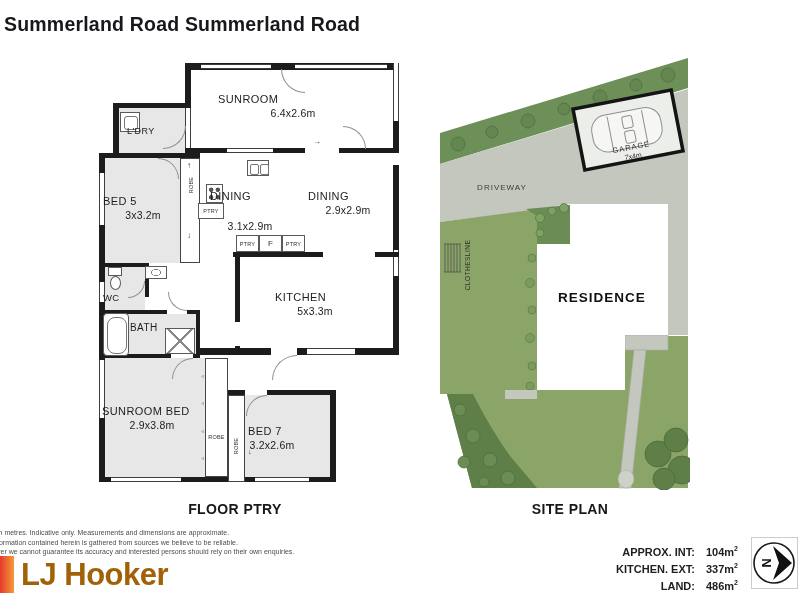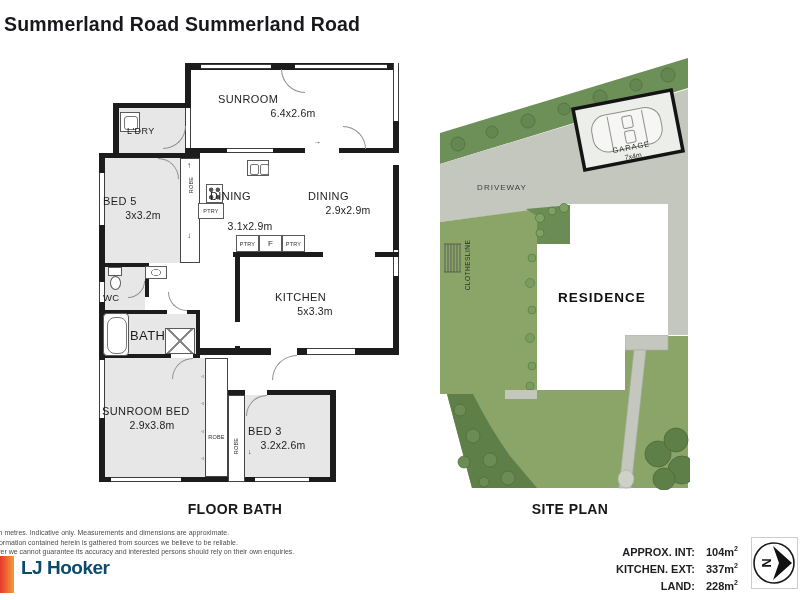--- a/index.html
+++ b/index.html
@@ -19,21 +19,21 @@
   .sl{position:absolute;font-size:5.5px;color:#2e2e2e;text-align:center;letter-spacing:.2px;white-space:nowrap}
   .ar{position:absolute;font-size:8px;color:#333;line-height:8px}
   .zig{position:absolute;display:flex;flex-direction:column;justify-content:space-around;font-size:6px;color:#777;line-height:6px}
   #title{position:absolute;left:4px;top:13px;font-size:19.5px;font-weight:bold;color:#17171c;letter-spacing:.2px;white-space:nowrap}
   .caption{position:absolute;font-size:14px;font-weight:bold;color:#17171c;letter-spacing:.4px;text-align:center}
   #fp{position:absolute;left:95px;top:60px;width:312px;height:425px}
   #sp{position:absolute;left:440px;top:58px;width:250px;height:432px}
   .sp-label{font-family:"Liberation Sans",sans-serif;fill:#3c3c3c}
   #disclaimer{position:absolute;left:-3px;top:528px;font-size:7px;line-height:9.6px;color:#4d4d4d;white-space:nowrap}
   #brandbar{position:absolute;left:0;top:556px;width:14px;height:37px;background:linear-gradient(90deg,#e63a2e,#f59a38)}
-  #brandname{position:absolute;left:21px;top:557px;font-size:19px;font-weight:bold;color:#0c4a6e;letter-spacing:-.5px}
+  #brandname{position:absolute;left:21px;top:557px;font-size:31px;font-weight:bold;color:#a16207;letter-spacing:-.5px}
   #stats{position:absolute;right:62px;top:542px;text-align:right;font-size:11px;font-weight:bold;color:#1d1d22;line-height:14.5px;white-space:nowrap}
   #stats .stat-val{margin-left:11px}
   #stats sup{font-size:7px}
   #north{position:absolute;left:751px;top:537px;width:47px;height:52px;border:1px solid #ccc;background:#fff;box-sizing:border-box}
 </style>
 </head>
 <body>
 
 <div id="title">Summerland Road Summerland Road</div>
 
@@ -138,35 +138,35 @@
   <div class="rl" style="left:32px;top:66px;width:60px;font-size:9px">L'DRY</div>
   <div class="rl" style="left:8px;top:135px;width:80px">BED 5</div>
   <div class="rd" style="left:8px;top:149px;width:80px">3x3.2m</div>
   <div class="rl" style="left:115px;top:130px;width:80px">DINING</div>
   <div class="rd" style="left:115px;top:160px;width:80px">3.1x2.9m</div>
   <div class="rl" style="left:213px;top:130px;width:80px">DINING</div>
   <div class="rd" style="left:213px;top:144px;width:80px">2.9x2.9m</div>
   <div class="rl" style="left:180px;top:231px;width:80px">KITCHEN</div>
   <div class="rd" style="left:180px;top:245px;width:80px">5x3.3m</div>
   <div class="rl" style="left:8px;top:232px;width:40px;font-size:9.5px">WC</div>
-  <div class="rl" style="left:35px;top:268px;width:40px;font-size:13px">BATH</div>
+  <div class="rl" style="left:35px;top:262px;width:40px;font-size:10px">BATH</div>
   <div class="rl" style="left:7px;top:345px;width:100px">SUNROOM BED</div>
   <div class="rd" style="left:7px;top:359px;width:100px">2.9x3.8m</div>
-  <div class="rl" style="left:153px;top:365px;width:80px">BED 3</div>
-  <div class="rd" style="left:148px;top:379px;width:80px">3.2x2.6m</div>
+  <div class="rl" style="left:153px;top:365px;width:80px">BED 7</div>
+  <div class="rd" style="left:137px;top:379px;width:80px">3.2x2.6m</div>
 
   <div class="sl" style="left:141px;top:181px;width:23px">PTRY</div>
   <div class="sl" style="left:164px;top:179px;width:23px;font-size:8px">F</div>
   <div class="sl" style="left:187px;top:181px;width:23px">PTRY</div>
   <div class="sl" style="left:103px;top:148px;width:26px">PTRY</div>
   <div class="sl" style="left:76px;top:122px;width:40px;transform:rotate(-90deg)">ROBE</div>
   <div class="sl" style="left:110px;top:374px;width:23px">ROBE</div>
   <div class="sl" style="left:121px;top:383px;width:40px;transform:rotate(-90deg)">ROBE</div>
 </div>
-<div class="caption" style="left:95px;top:501px;width:280px">FLOOR BATH</div>
+<div class="caption" style="left:95px;top:501px;width:280px">FLOOR PTRY</div>
 
 <div id="sp">
   <svg width="250" height="432" viewBox="0 0 250 432">
 
     <polygon points="0,75 248,0 248,30 0,106" fill="#6d8f58"></polygon>
     <g fill="#648751" stroke="#516f3e" stroke-width="0.8">
       <circle cx="18" cy="86" r="7"></circle>
         <circle cx="52" cy="74" r="6"></circle>
         <circle cx="88" cy="63" r="7"></circle>
       <circle cx="124" cy="51" r="6"></circle>
@@ -256,21 +256,21 @@
   <div>formation contained herein is gathered from sources we believe to be reliable.</div>
   <div>ver we cannot guarantee its accuracy and interested persons should rely on their own enquiries.</div>
 </div>
 
 <div id="brandbar"></div>
 <div id="brandname">LJ Hooker</div>
 
 <div id="stats">
   <div><span>APPROX. INT:</span><span class="stat-val"><span>104m</span><sup>2</sup></span></div>
   <div><span>KITCHEN. EXT:</span><span class="stat-val"><span>337m</span><sup>2</sup></span></div>
-  <div><span>LAND:</span><span class="stat-val"><span>228m</span><sup>2</sup></span></div>
+  <div><span>LAND:</span><span class="stat-val"><span>486m</span><sup>2</sup></span></div>
 </div>
 
 <div id="north">
   <svg width="45" height="50" viewBox="0 0 45 50">
     <circle cx="22" cy="25" r="20" fill="#fff" stroke="#1a1a1a" stroke-width="1.6"></circle>
     <text x="13" y="25" text-anchor="middle" dominant-baseline="middle" transform="rotate(90 13 25)" style="font-family:'Liberation Sans',sans-serif;font-size:13px;font-weight:bold;fill:#111">N</text>
     <polygon points="21,8 40,25 21,42 27,25" fill="#111"></polygon>
   </svg>
 </div>
 

